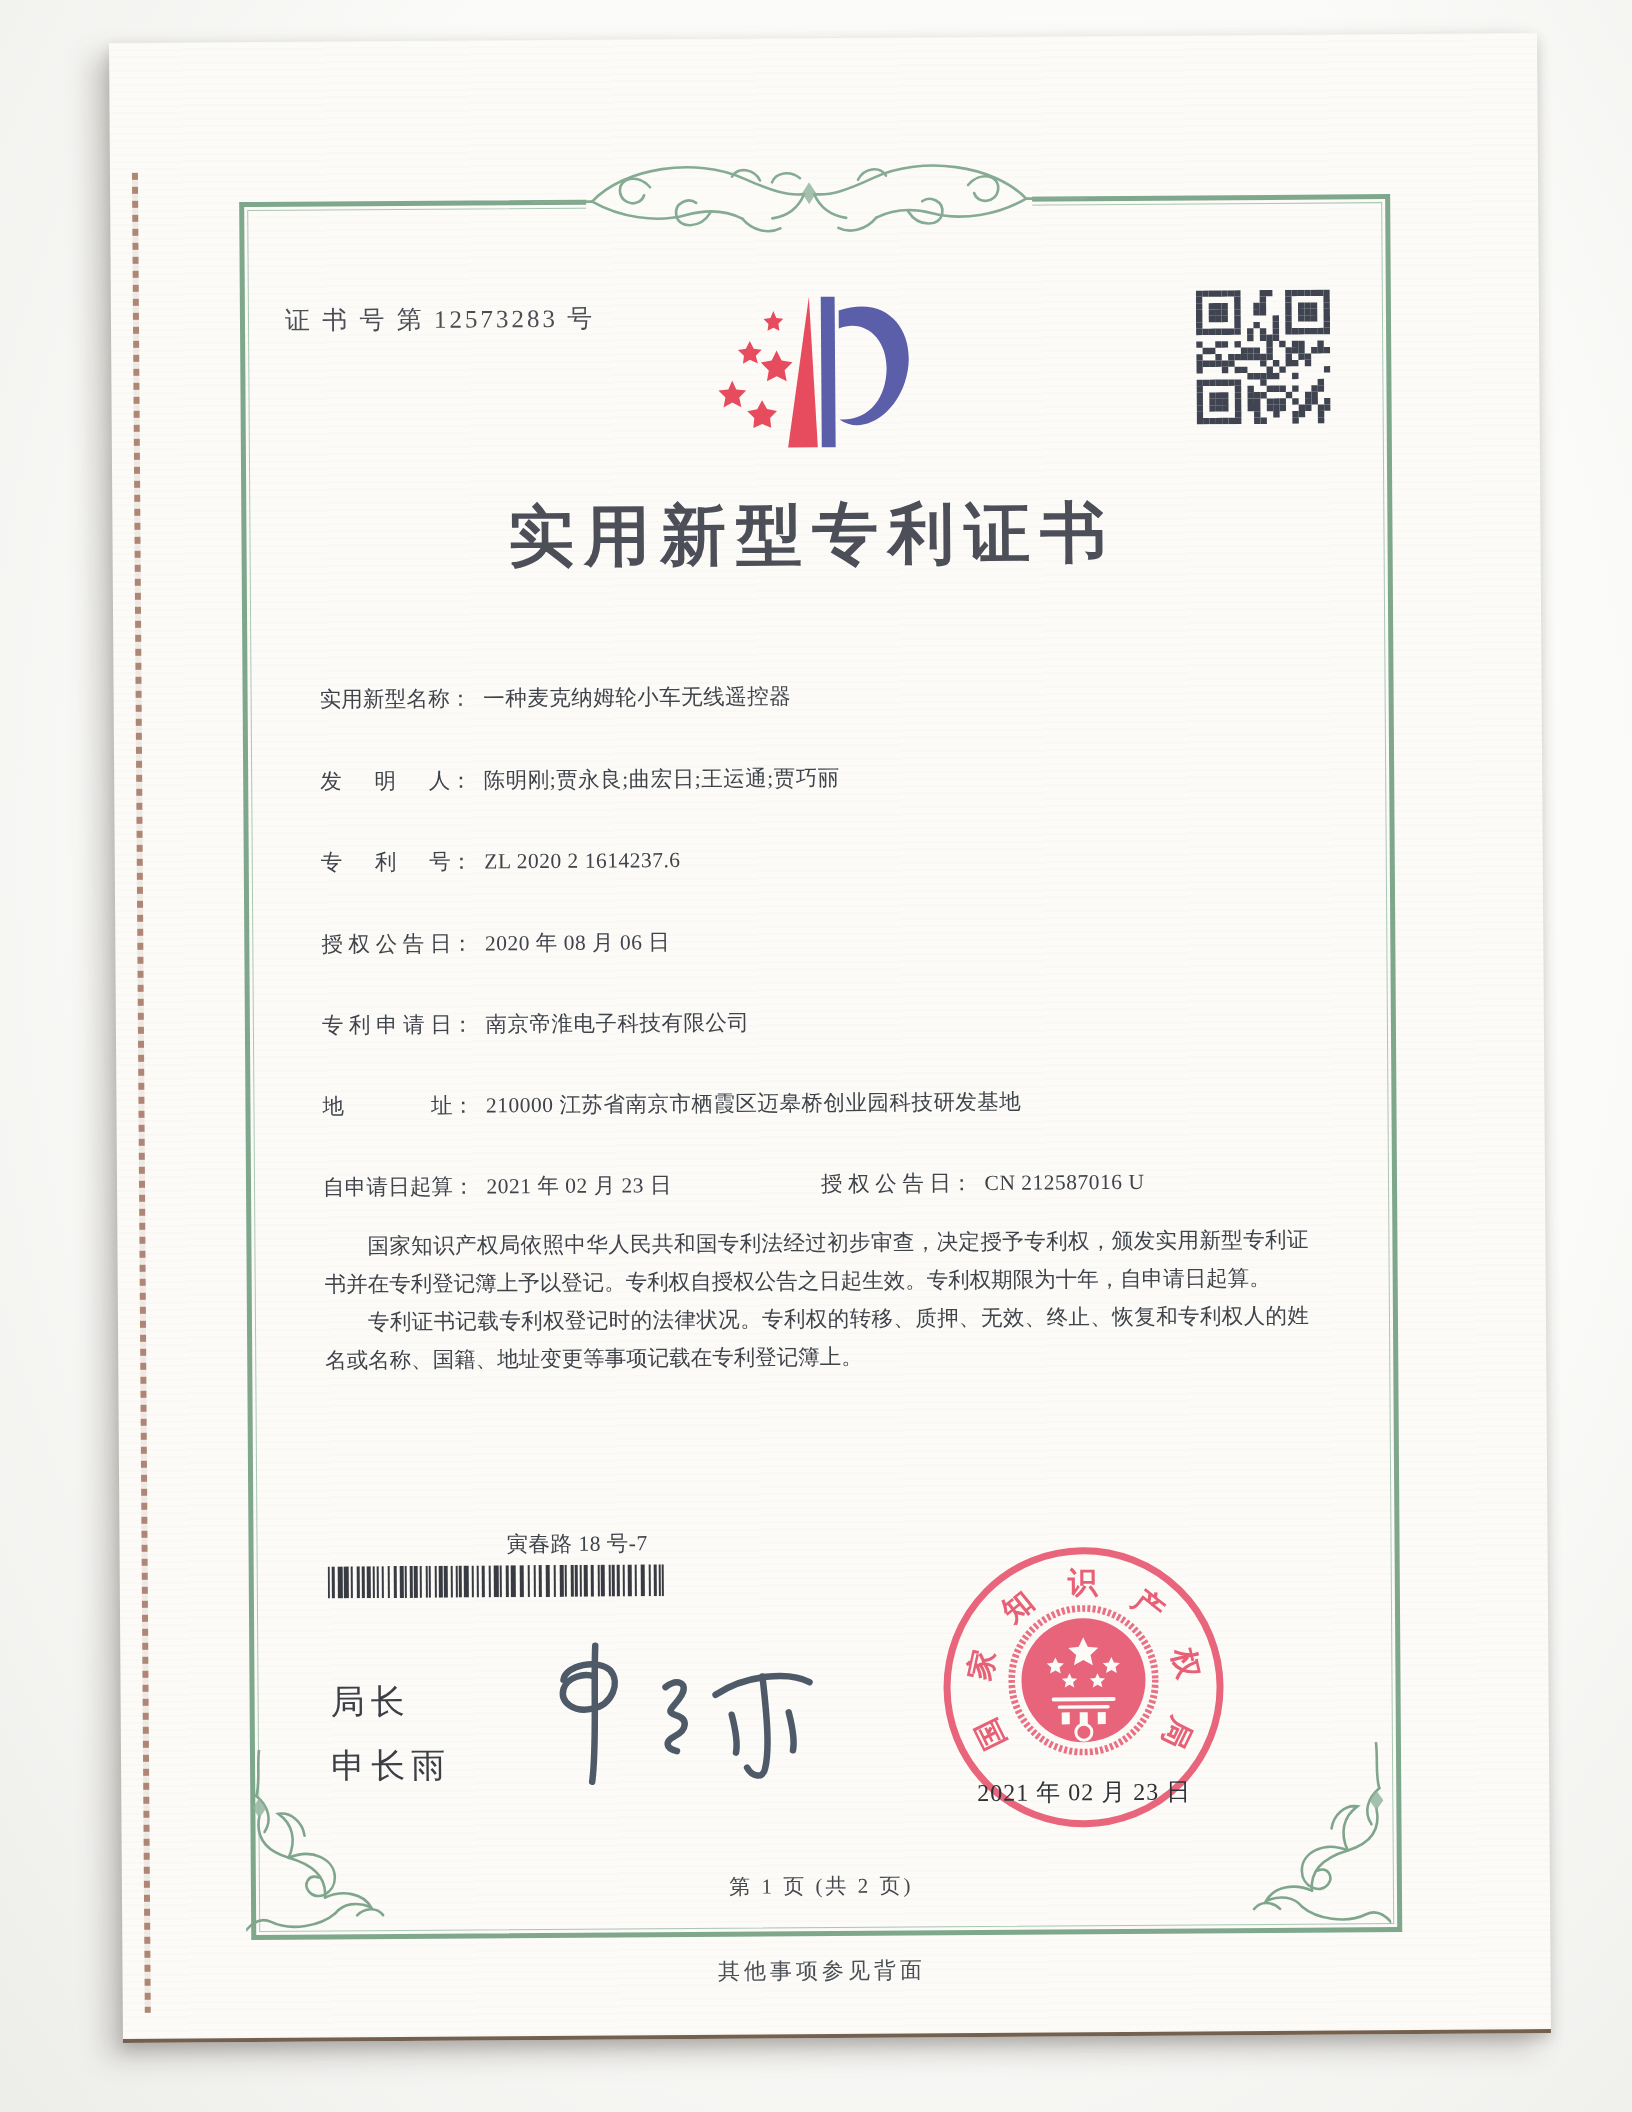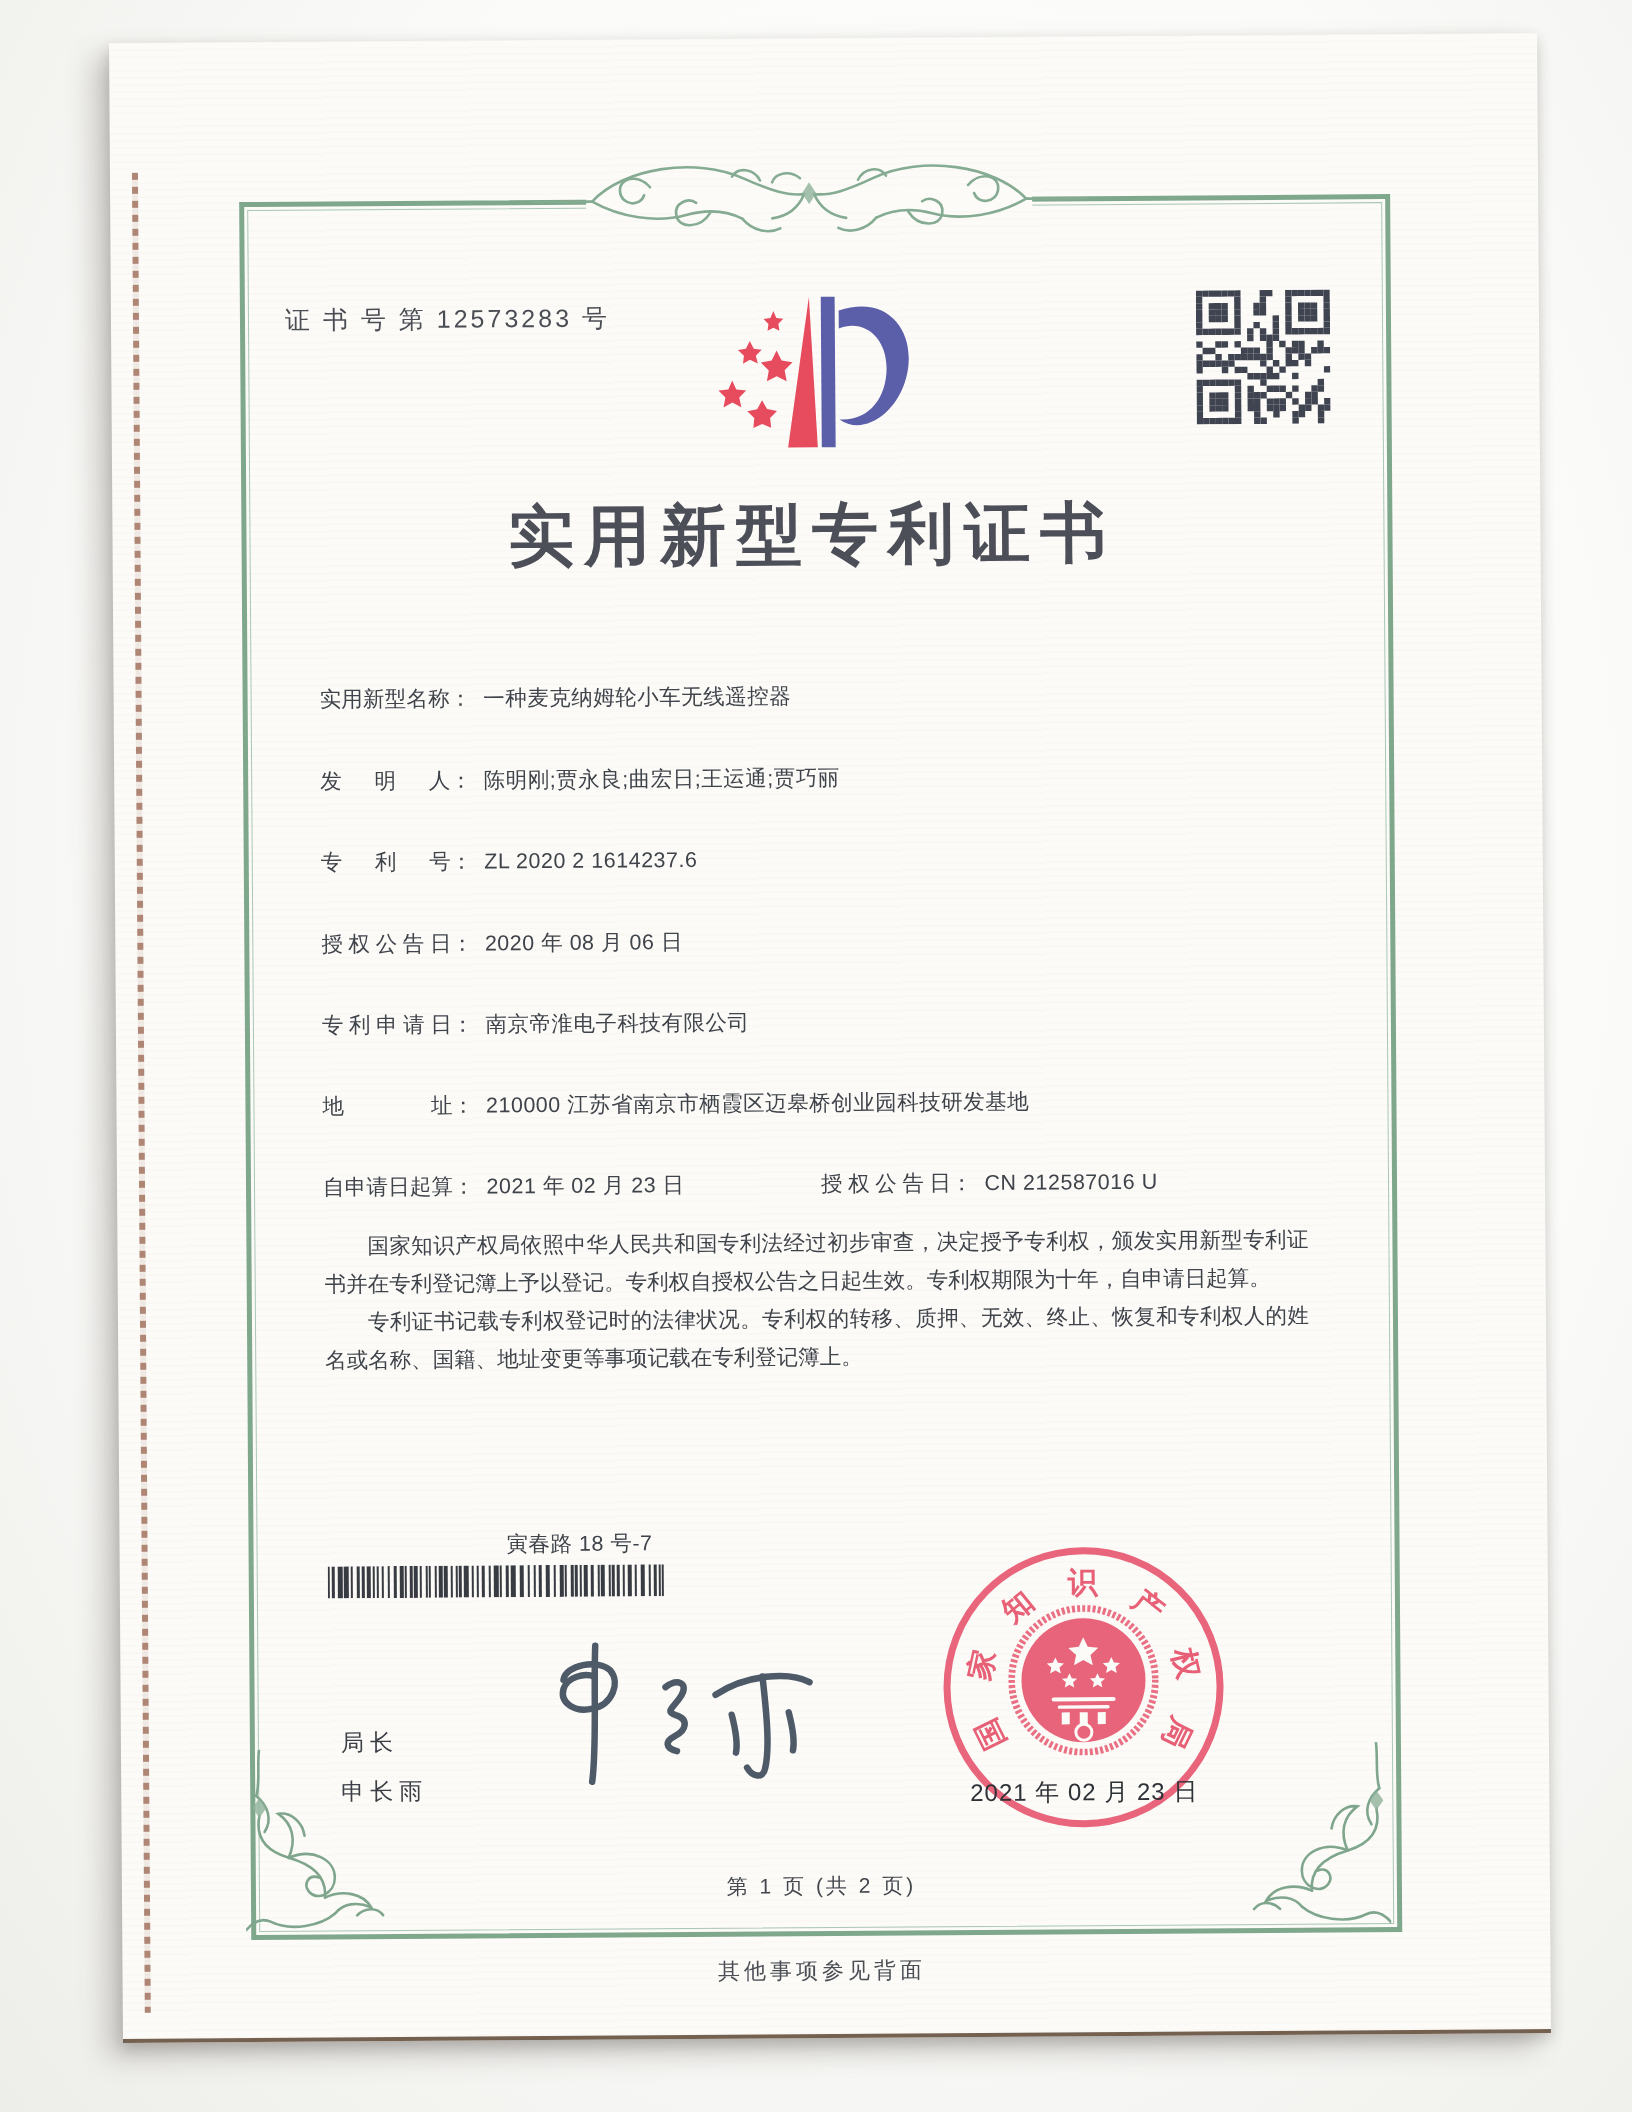--- a/index.html
+++ b/index.html
@@ -1,19 +1,19 @@
 <!DOCTYPE html>
 <html style="--frame-green: #7ea78c; --ornament-green: #85ab92; --seal-red: #e65870; --logo-red: #e74b5e; --logo-blue: #5b5ea9; --text-dark: #3f434a; --barcode-ink: #383c42; --qr-ink: #3f4450;"><head>
 <meta charset="utf-8">
 <style>
   html,body{margin:0;padding:0;background:#f4f4f2;}
   .photo{
     position:relative; width:1632px; height:2112px; overflow:hidden;
     background:radial-gradient(ellipse at 55% 40%, #ffffff 0%, #fbfbf9 55%, #ededea 100%);
-    font-family:Liberation Sans, sans-serif;
+    font-family:Liberation Serif, serif;
   }
   .paper{
     position:absolute; left:116px; top:38px; width:1428px; height:1996px;
     background:#fcfbf8;
     background-image:repeating-linear-gradient(0deg, rgba(120,110,95,.018) 0 2px, transparent 2px 7px);
     transform:rotate(-0.4deg); transform-origin:50% 50%;
     box-shadow:-16px 14px 28px rgba(95,90,82,.30), 0 6px 14px rgba(60,55,50,.22);
     border-bottom:4px solid #74604f;
   }
   .edge-strip{
@@ -55,21 +55,21 @@
   .grant-no{ position:absolute; left:498px; top:0; white-space:nowrap;}
 
   .paras{
     position:absolute; left:207px; top:1186px; width:984px;
     font-size:21.5px; line-height:38px; text-align:justify; color:#3f434a;
   }
   .paras p{ margin:0; text-indent:2em; }
 
   .barcode{ position:absolute; left:208px; top:1525px; width:342px; height:32px; }
 
-  .signer{ position:absolute; left:220px; top:1638px; font-size:23px; color:#3c4046; letter-spacing:6px;margin-top:48px;}
+  .signer{ position:absolute; left:210px; top:1638px; font-size:34px; color:#3c4046; letter-spacing:6px;}
   .signer div{ margin-bottom:18px; }
   .signature{ position:absolute; left:415px; top:1596px; width:300px; height:160px; }
 
   .seal{ position:absolute; left:823px; top:1511px; width:280px; height:280px; }
   .seal-ring{
     position:absolute; inset:0; border:7px solid var(--seal-red,#e65870);
     border-radius:50%; opacity:.92;
   }
   .seal-ch{
     position:absolute; font-size:30px; font-weight:700; color:var(--seal-red,#e65870);

